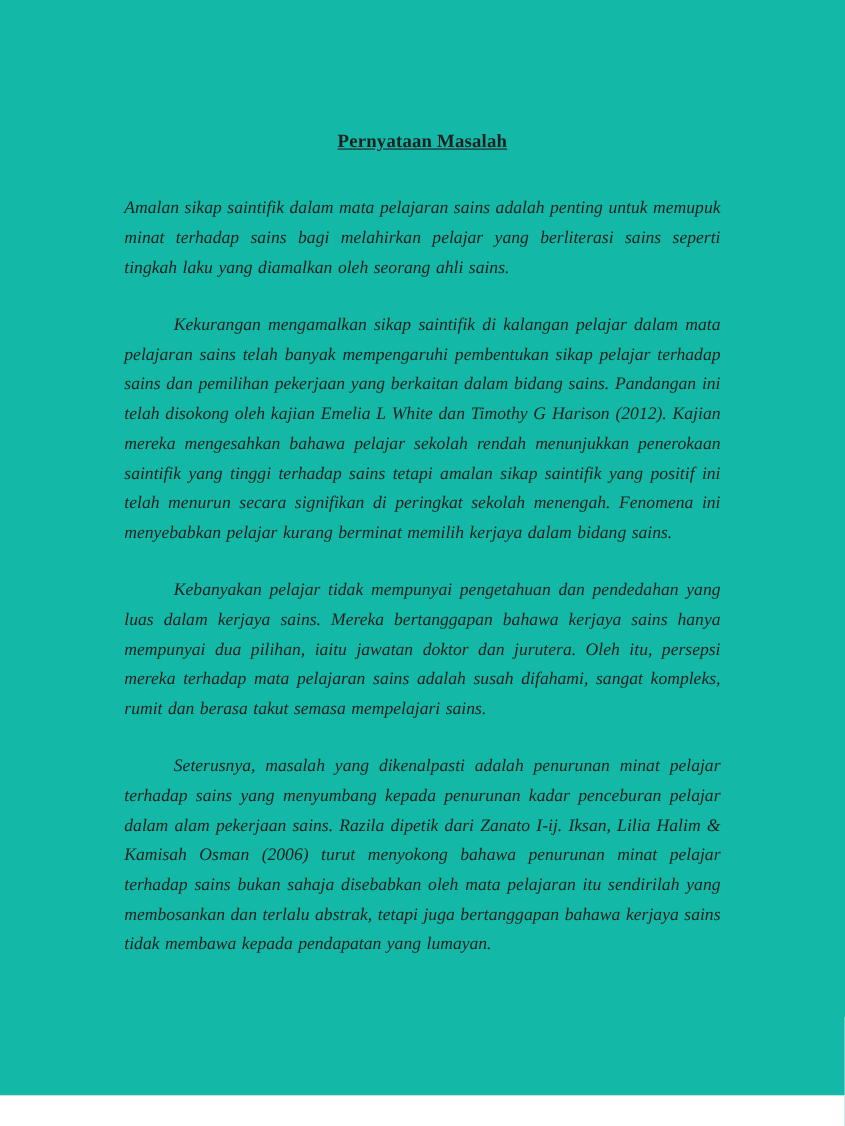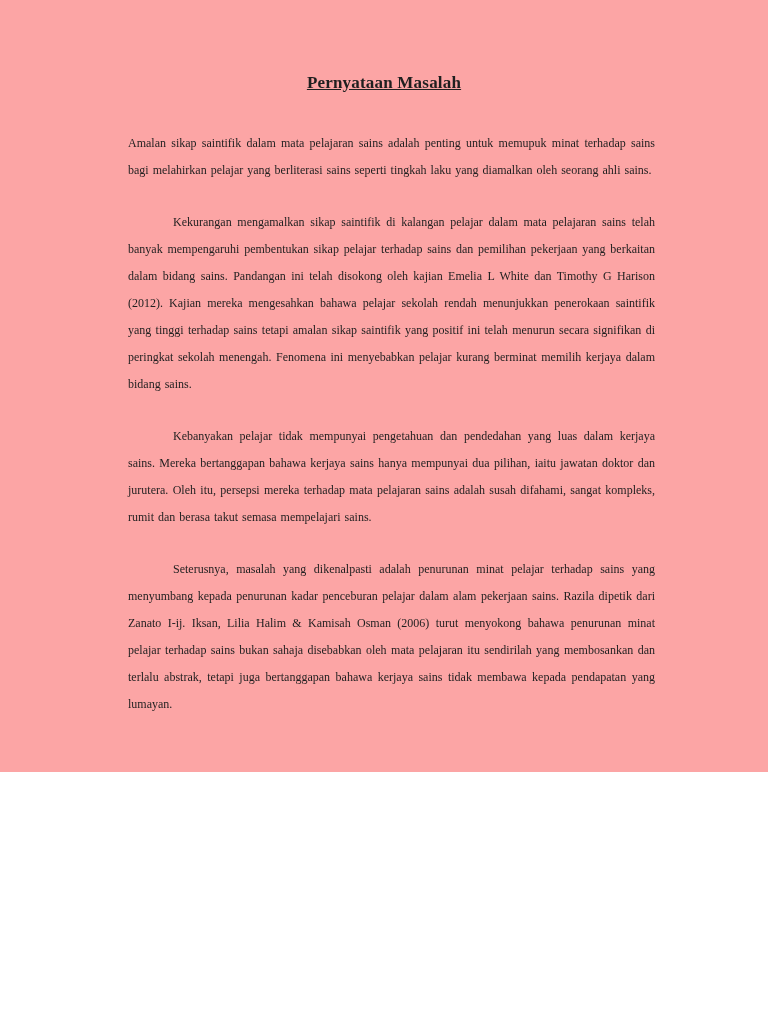--- a/index.html
+++ b/index.html
@@ -3,43 +3,44 @@
 <meta charset="utf-8">
 <style>
   html, body {
     margin: 0;
     padding: 0;
     background: #ffffff;
   }
   .page {
     position: relative;
     width: 768px;
-    height: 772px;
-    background: #fca5a5;
+    height: 996px;
+    background: #14b8a6;
     box-sizing: border-box;
-    padding: 72px 113px 0 113px;
+    padding: 118px 113px 0 113px;
     font-family: "Liberation Serif", "DejaVu Serif", serif;
     color: #1f1f1f;
     overflow: hidden;
   }
   .doc-title {
     margin: 0 0 36px 0;
     font-size: 17px;
     line-height: 22px;
     font-weight: bold;
     text-align: center;
     text-decoration: underline;
     letter-spacing: 0.2px;
   }
   .para {
-    margin: 0 0 25px 15px;
-    font-size: 12px;
+    margin: 0 0 25px 0;
+    font-size: 16px;
     line-height: 27px;
     text-align: justify;
     word-spacing: 1px;
+    font-style: italic;
   }
   .para.indent {
     text-indent: 45px;
   }
 </style>
 </head>
 <body>
 
 <div class="page">
   <h1 class="doc-title">Pernyataan Masalah</h1>

